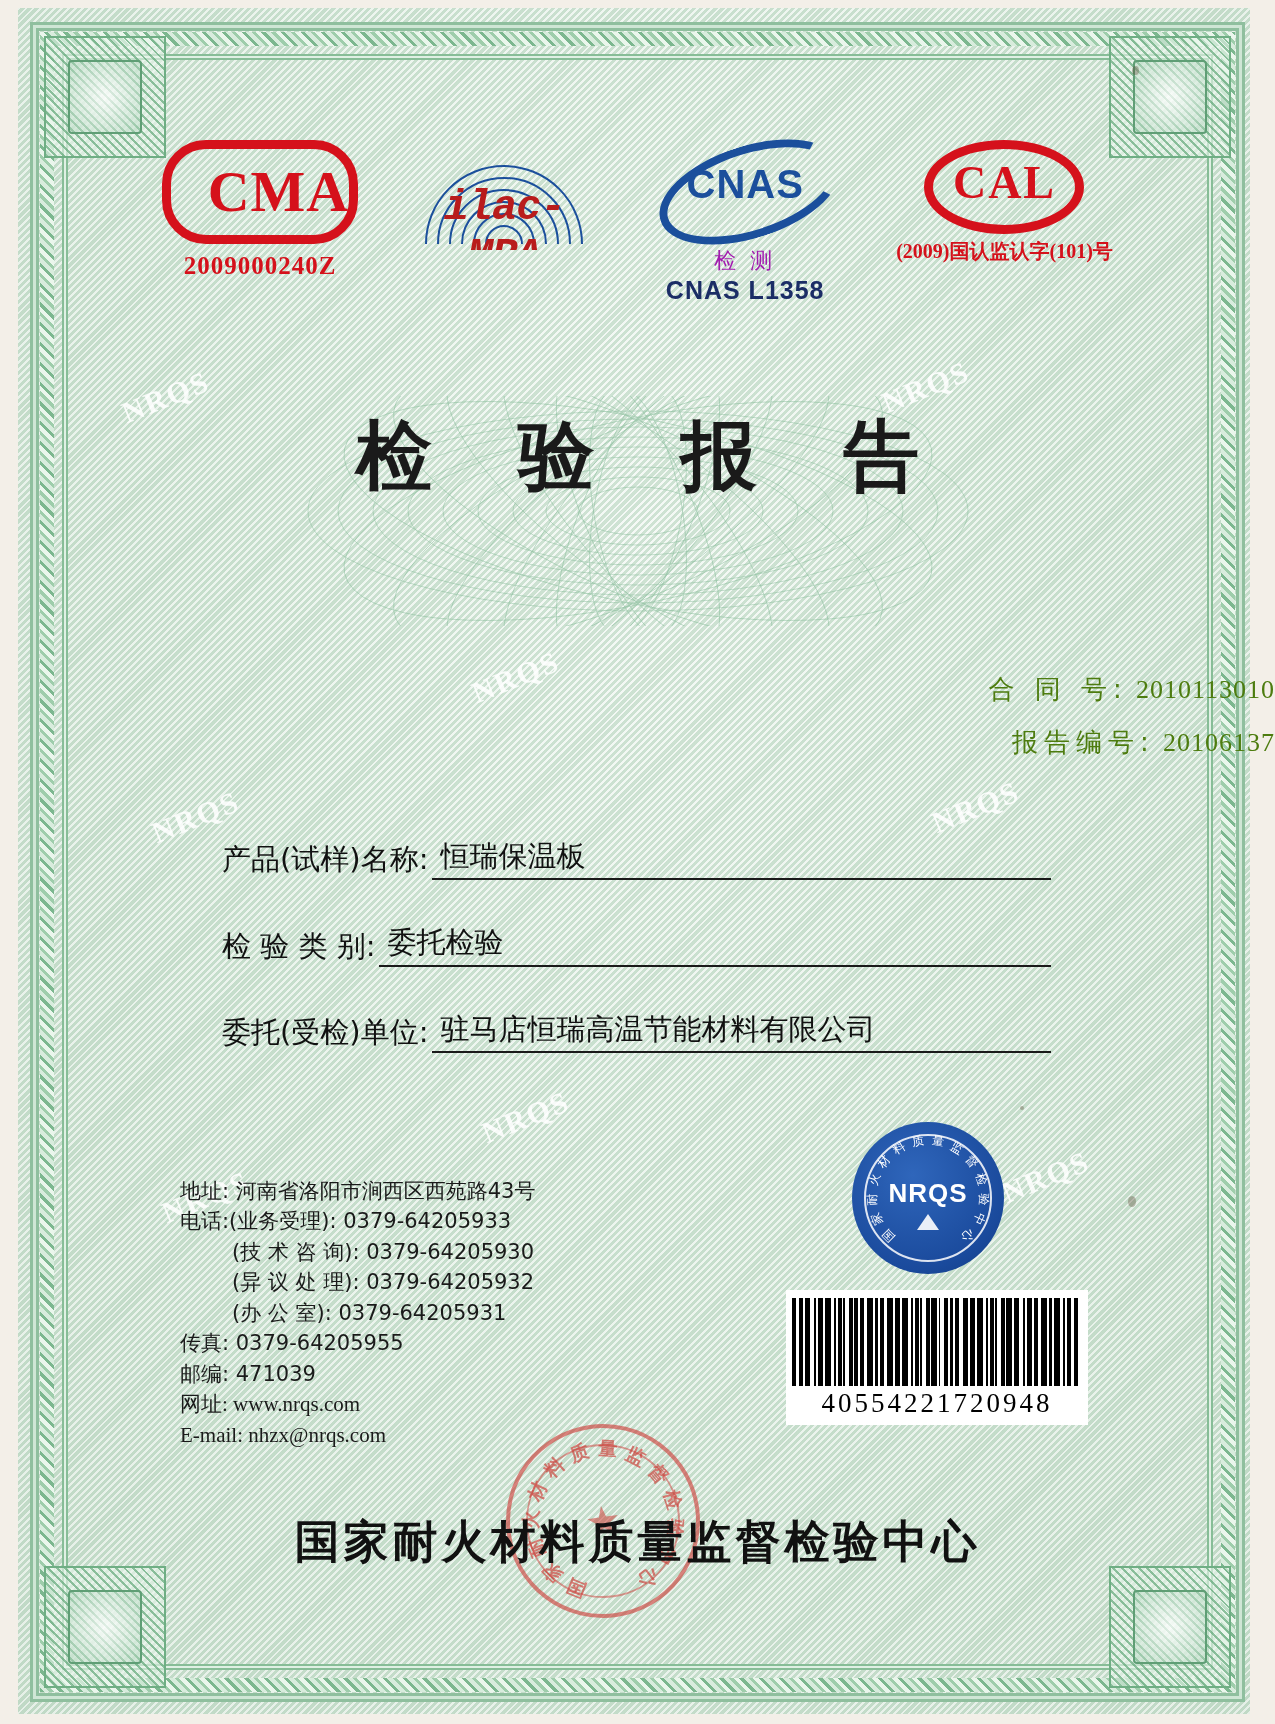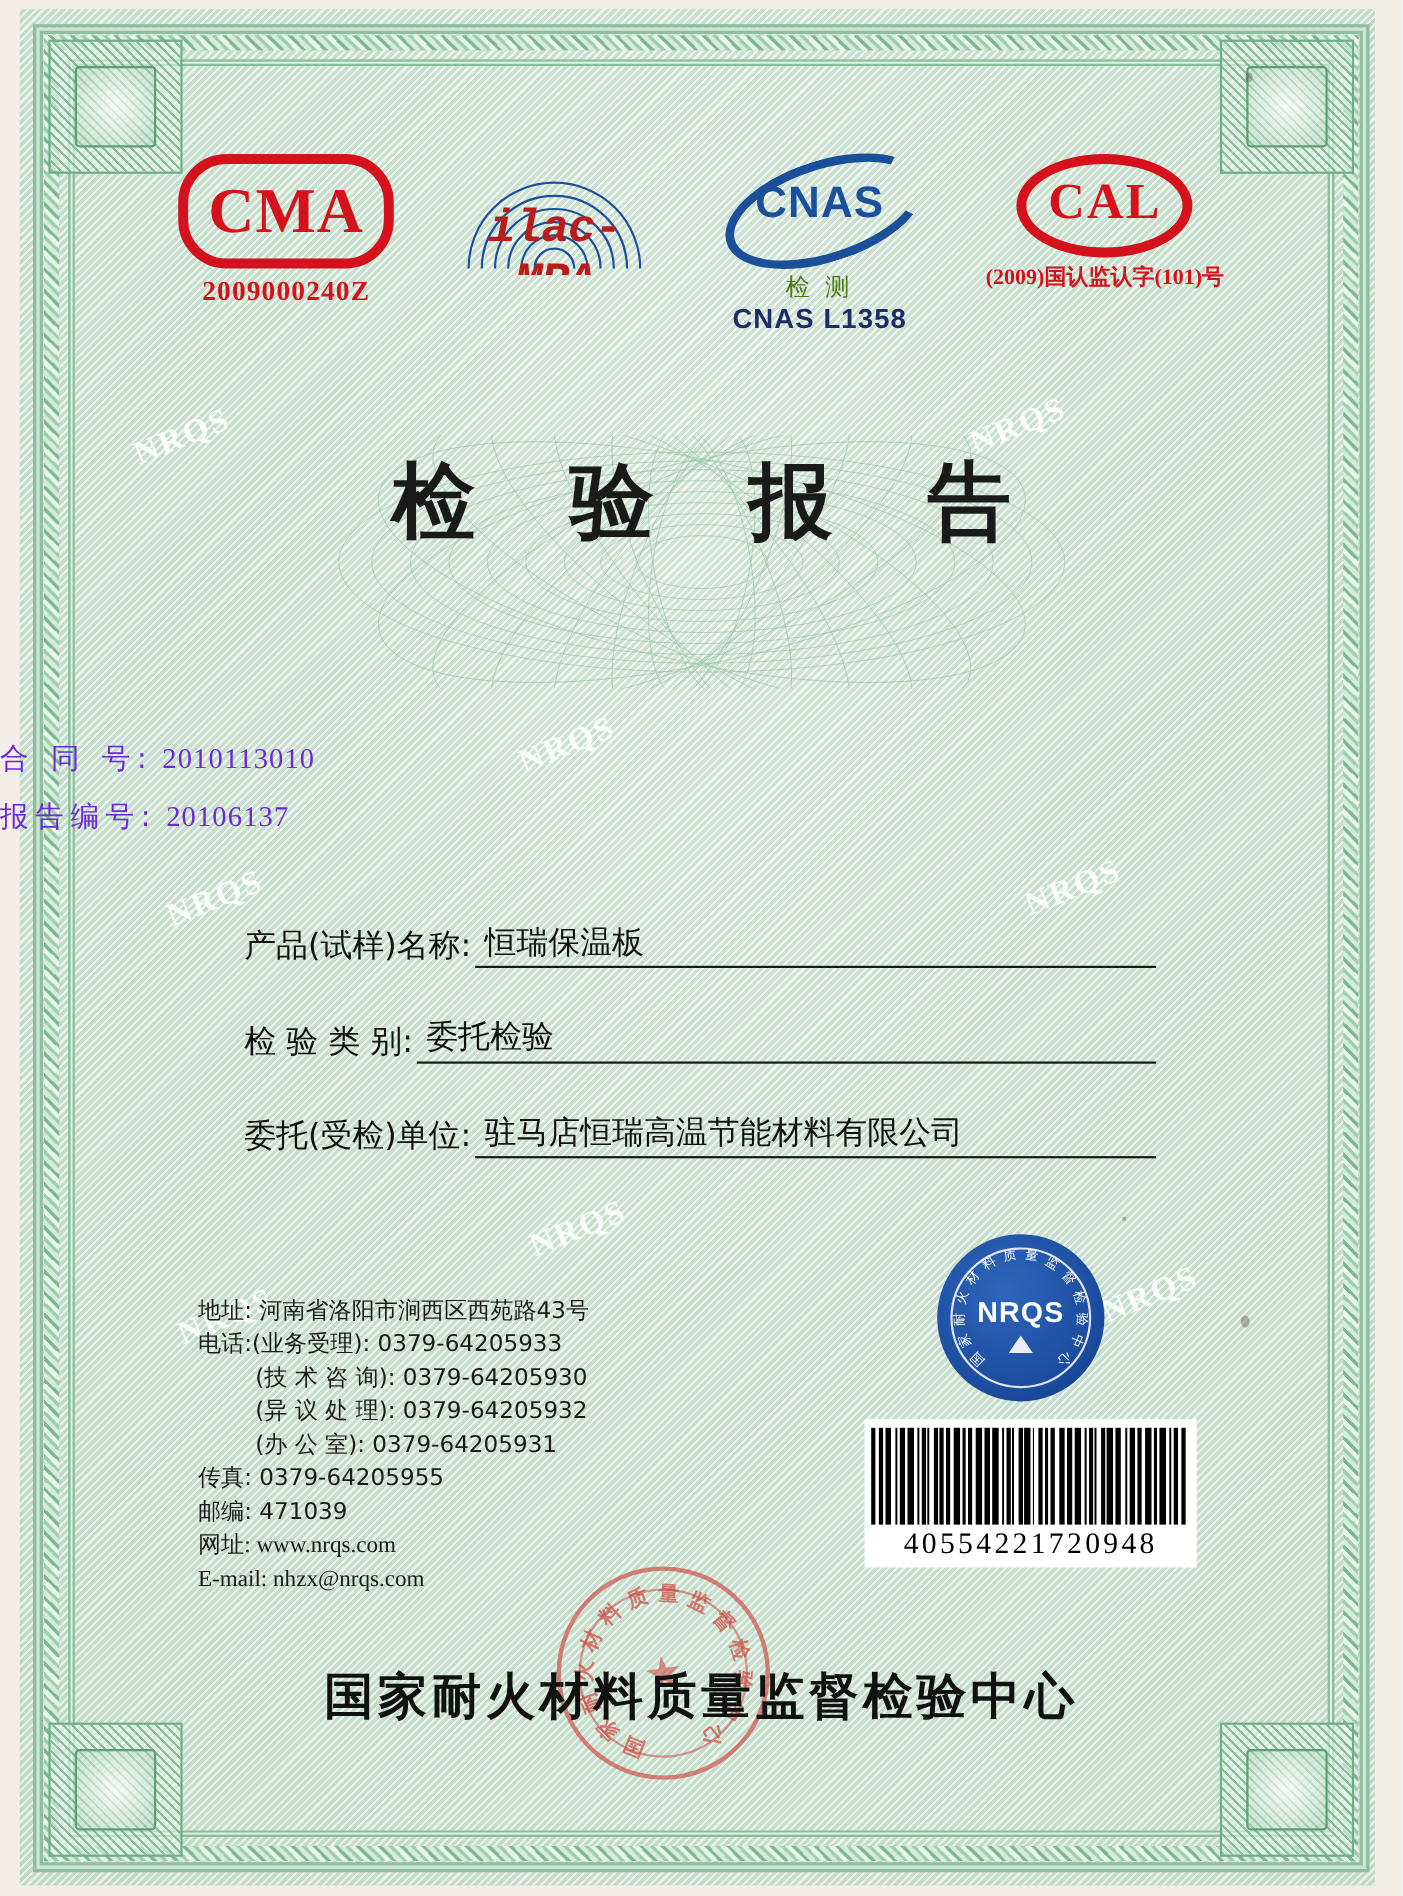--- a/index.html
+++ b/index.html
@@ -136,20 +136,21 @@
   .cma-text {
     position: absolute;
     left: 0; right: 0; top: 50%;
     transform: translateY(-50%);
     font-family: "Liberation Serif", serif;
     font-weight: bold;
     font-size: 58px;
     color: #d5111b;
     letter-spacing: 1px;
     line-height: 1;
+    text-align: right;
   }
   .cma-code {
     margin-top: 8px;
     font-family: "Liberation Serif", serif;
     font-weight: bold;
     font-size: 25px;
     color: #d5111b;
     letter-spacing: 1px;
   }
 
@@ -194,21 +195,21 @@
     left: 0; right: 0; top: 22px;
     font-family: "Liberation Sans", sans-serif;
     font-weight: bold;
     font-size: 40px;
     color: #1b4f9c;
     letter-spacing: 1px;
   }
   .cnas-sub1 {
     font-family: "Liberation Sans", sans-serif;
     font-size: 22px;
-    color: #4d7c0f;
+    color: #a21caf;
     margin-top: 2px;
     letter-spacing: 4px;
   }
   .cnas-sub2 {
     font-family: "Liberation Sans", sans-serif;
     font-weight: bold;
     font-size: 25px;
     color: #1b2d66;
     letter-spacing: 1px;
   }
@@ -265,24 +266,24 @@
     letter-spacing: 30px;
     color: #1a1a1a;
     text-indent: 30px;
   }
 
   
   .numbers {
     position: absolute;
     left: 0; right: 0;
     top: 672px;
-    text-align: left;
+    text-align: right;
     font-family: "DejaVu Sans", sans-serif;
     font-size: 26px;
-    color: #6d28d9;
+    color: #4d7c0f;
   }
   .numbers .row { margin-bottom: 18px; }
   .numbers .lbl { letter-spacing: 6px; }
   .numbers .val { font-family: "Liberation Serif", serif; letter-spacing: 1px; }
 
   
   .fields {
     position: absolute;
     left: 222px;
     right: 224px;

